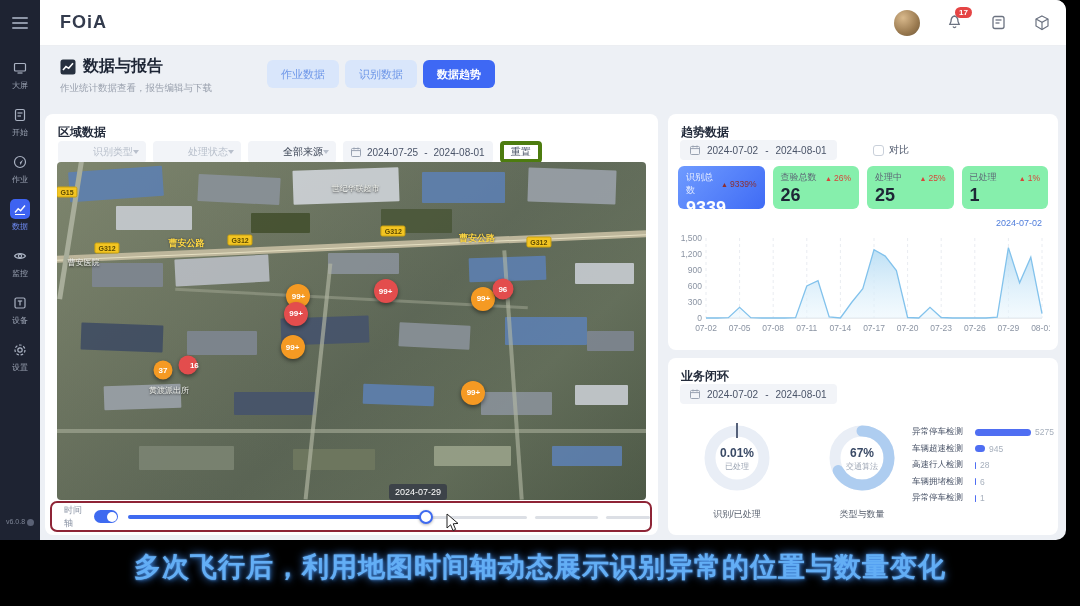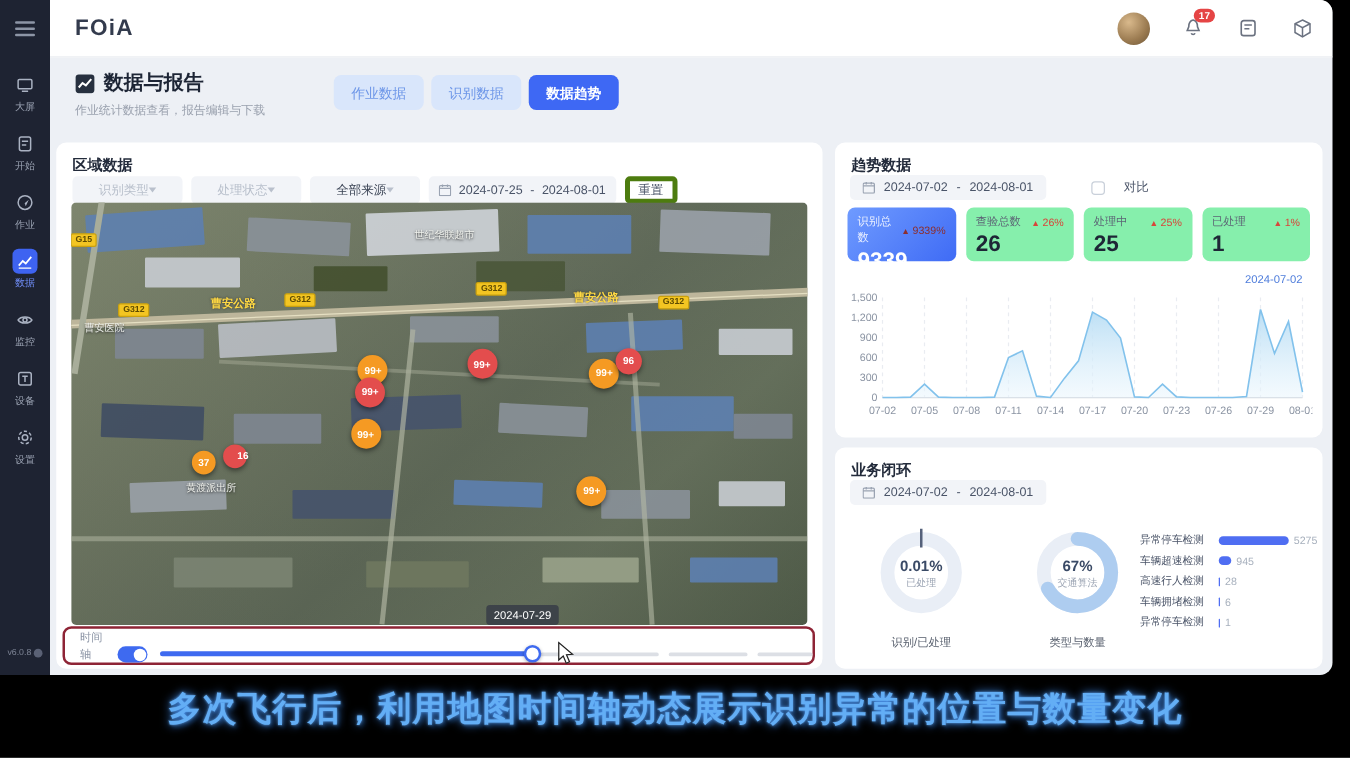--- a/index.html
+++ b/index.html
@@ -49,21 +49,21 @@
   
   .card { position:absolute; background:#fff; border-radius:8px; }
   #region-card { left:45px; top:114px; width:613px; height:421px; }
   #trend-card  { left:668px; top:114px; width:390px; height:236px; }
   #loop-card   { left:668px; top:358px; width:390px; height:177px; }
   .card-title { position:absolute; left:13px; top:10px; font-size:12px; font-weight:bold; color:#232b3b; }
 
   
   #filters { position:absolute; left:13px; top:27px; display:flex; gap:7px; align-items:center; }
   .select { width:88px; height:22px; background:#f2f4f8; border-radius:4px; font-size:10px;
-    color:#3a4354; display:flex; align-items:center; padding:0 7px; cursor:pointer; justify-content:center; }
+    color:#3a4354; display:flex; align-items:center; padding:0 7px; cursor:pointer; justify-content:flex-end; }
   .select.placeholder { color:#b9c0cc; }
   .chev { width:0; height:0; border-left:3.5px solid transparent; border-right:3.5px solid transparent;
     border-top:4px solid #b9c0cc; }
   .datebox { height:22px; background:#f2f4f8; border-radius:4px; font-size:10px; color:#4a5468;
     display:flex; align-items:center; gap:6px; padding:0 8px; cursor:pointer; }
   #reset-btn { width:42px; height:22px; background:#fff; border:4px solid #4d7c0f; border-radius:4px;
     font-size:10px; color:#4a5468; cursor:pointer; font-family:inherit; }
 
   
   #map { position:absolute; left:12px; top:48px; width:589px; height:338px; border-radius:4px;
@@ -82,36 +82,36 @@
     color:#fff; font-weight:bold; display:flex; align-items:center; justify-content:center;
     box-shadow:0 2px 4px rgba(0,0,0,.45); cursor:pointer; }
   .marker.orange { background:#f59a23; }
   .marker.red { background:#e34d4d; }
   #map-tooltip { position:absolute; left:344px; top:370px; width:58px; height:16px;
     background:#3d4349; color:#fff; font-size:9px; border-radius:3px; display:flex;
     align-items:center; justify-content:center; z-index:5; }
 
   
   #timeline-box { position:absolute; left:5px; top:387px; width:602px; height:31px;
-    border:2.5px solid #8e2436; border-radius:7px; display:flex; align-items:flex-end; background:rgba(255,255,255,.9); }
+    border:2.5px solid #8e2436; border-radius:7px; display:flex; align-items:center; background:rgba(255,255,255,.9); }
   #timeline-label { font-size:9px; color:#8b94a5; margin-left:12px; }
   #time-toggle { width:24px; height:13px; background:#3e6af0; border-radius:7px; margin-left:8px;
     position:relative; cursor:pointer; flex:none; }
   #time-toggle i { position:absolute; right:1.5px; top:1.5px; width:10px; height:10px; background:#fff; border-radius:50%; }
   #slider { position:relative; margin-left:10px; width:522px; height:14px; flex:none; cursor:pointer; }
   #slider .base-seg { position:absolute; top:6px; height:3px; background:#dcdfe5; border-radius:2px; }
   #slider #fill { position:absolute; left:0; top:5px; height:4px; background:#3e6af0; border-radius:2px; }
   #slider #handle { position:absolute; top:0px; width:14px; height:14px; background:#fff;
     border:2px solid #3e6af0; border-radius:50%; transform:translateX(-50%); box-shadow:0 1px 3px rgba(0,0,0,.3); }
 
   
   .date-pill { position:absolute; left:12px; top:26px; height:20px; background:#f2f4f8;
     border-radius:4px; display:flex; align-items:center; gap:7px; font-size:10px;
     color:#4a5468; padding:0 10px; cursor:pointer; }
-  #compare { position:absolute; left:205px; top:29px; display:flex; gap:15px; align-items:center;
+  #compare { position:absolute; left:205px; top:29px; display:flex; gap:5px; align-items:center;
     font-size:10px; color:#4a5468; cursor:pointer; }
   #compare .box { width:11px; height:11px; border:1px solid #c9d0da; border-radius:3px; background:#fff; }
   #stats { position:absolute; left:10px; top:52px; right:10px; display:flex; gap:8px; }
   .stat { flex:1; height:43px; background:#86efac; border-radius:6px; padding:5px 8px; cursor:pointer; }
   .stat .r1 { display:flex; justify-content:space-between; align-items:center; }
   .stat .lb { font-size:9px; color:#5c6575; }
   .stat .dl { font-size:8.5px; color:#d8453a; }
   .stat .dl::before { content:"▲"; font-size:7px; margin-right:2px; }
   .stat .vl { font-size:18px; font-weight:bold; color:#1e2636; margin-top:1px; }
   .stat.primary { background:linear-gradient(135deg,#6f9bff,#3f6bf5); }

